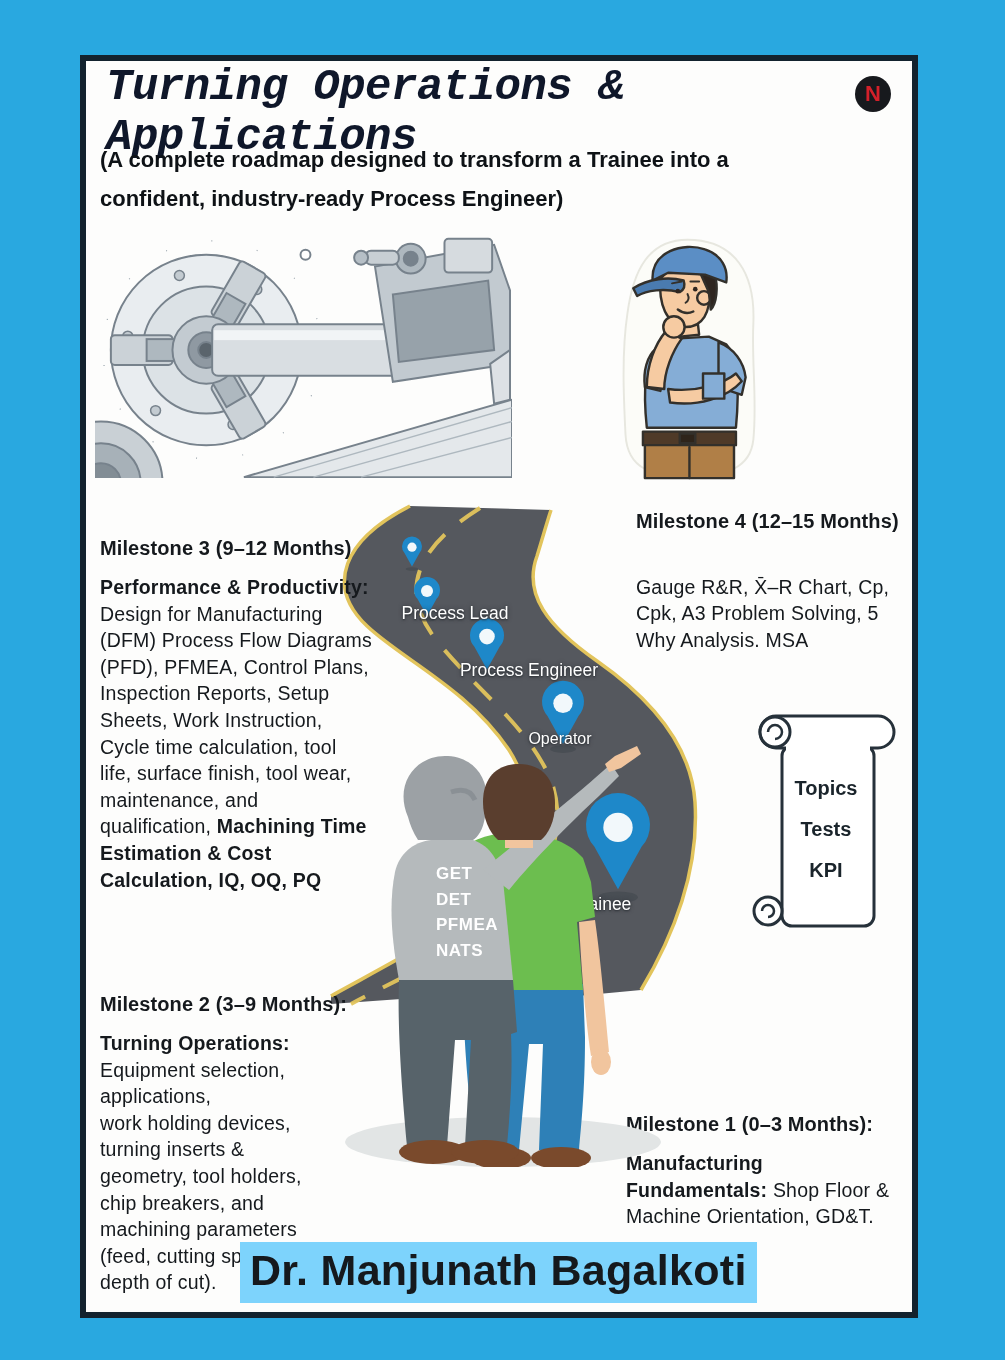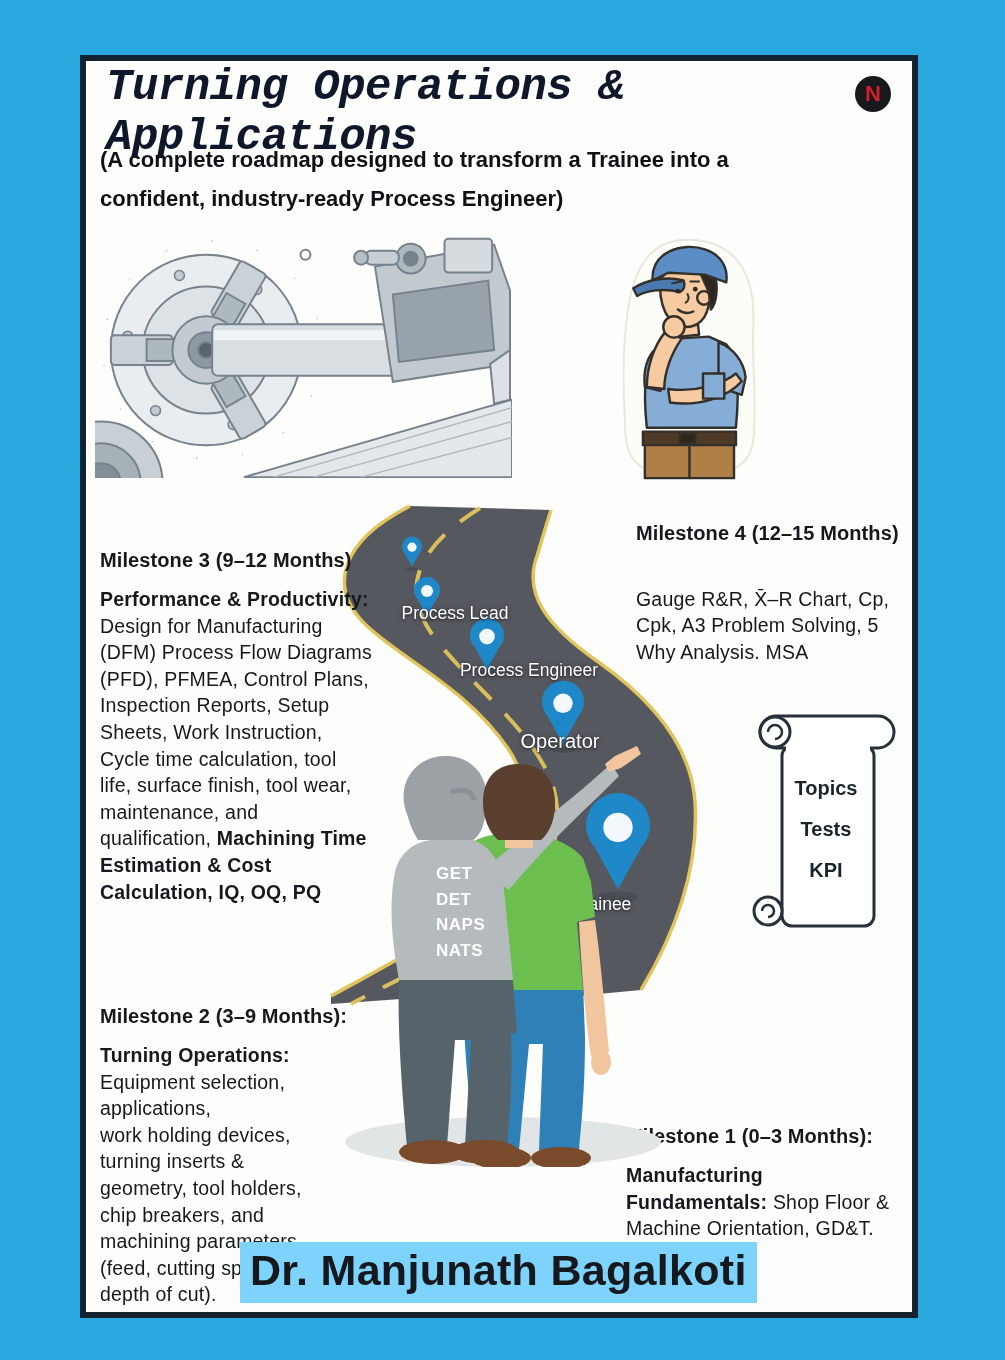--- a/index.html
+++ b/index.html
@@ -8,21 +8,21 @@
   .abs{position:absolute;}
   .panel{left:80px;top:55px;width:838px;height:1263px;background:#FDFDFC;
          border:6px solid #13222E;box-sizing:border-box;}
   .title{left:106px;top:62px;width:760px;font-size:44px;font-style:italic;font-weight:700;
          color:#0f172a;letter-spacing:-0.5px;font-family:Liberation Mono, monospace;}
   .subtitle{left:100px;top:140px;width:810px;font-size:22px;font-weight:700;line-height:39px;
             color:#0E1216;white-space:pre-line;}
   .logo{left:855px;top:76px;width:36px;height:36px;border-radius:50%;background:#17191D;
         color:#D4202A;font-weight:700;font-size:22px;display:flex;align-items:center;
         justify-content:center;}
-  .ms h3{margin:12px 0 14px;font-size:20px;font-weight:700;letter-spacing:0.1px;}
+  .ms h3{margin:0 0 14px;font-size:20px;font-weight:700;letter-spacing:0.1px;}
   .ms p{margin:0;font-size:19.5px;line-height:26.6px;white-space:pre-line;letter-spacing:0.2px;}
   .b{font-weight:700;}
   .pin-label{color:#FFFFFF;font-weight:400;text-align:center;
              text-shadow:0 1px 2px rgba(40,44,49,.95),0 0 4px rgba(40,44,49,.65);}
   .tshirt{left:436px;top:861px;color:#FFFFFF;font-weight:700;font-size:17px;line-height:25.5px;
           letter-spacing:.5px;}
   .tshirt span{display:block;}
   .author{left:240px;top:1242px;font-size:43px;font-weight:700;color:#15191D;
           background:#7dd3fc;padding:4px 10px 8px;white-space:nowrap;letter-spacing:.3px;}
   svg text{font-family:"Liberation Sans",sans-serif;}
@@ -140,21 +140,21 @@
       <path d="M252.5,217.9 A21,21 0 1 1 283.5,217.9 L268,245.9 Z" fill="#1E88C9"></path>
       <circle cx="268" cy="205.3" r="9.7" fill="#F2F8FB"></circle>
       <ellipse cx="323" cy="399.2" rx="19.8" ry="5.8" fill="#3E4349" opacity="0.5"></ellipse>
       <path d="M299.3,348.6 A32,32 0 1 1 346.7,348.6 L323,391.2 Z" fill="#1E88C9"></path>
       <circle cx="323" cy="329.4" r="14.7" fill="#F2F8FB"></circle>
     </g>
   </svg>
 
   <div class="abs pin-label" style="left:355px;top:603px;width:200px;font-size:17.5px">Process Lead</div>
   <div class="abs pin-label" style="left:429px;top:660px;width:200px;font-size:17.5px">Process Engineer</div>
-  <div class="abs pin-label" style="left:460px;top:730px;width:200px;font-size:20px">Operator</div>
+  <div class="abs pin-label" style="left:460px;top:730px;width:200px;font-size:16px">Operator</div>
   <div class="abs pin-label" style="left:502px;top:894px;width:200px;font-size:17.5px">Trainee</div>
 
   <svg class="abs" style="left:742px;top:708px" width="160" height="230" viewBox="0 0 160 230">
     <g fill="#FFFFFF" stroke="#26313A" stroke-width="3">
       <rect x="40" y="38" width="92" height="180" rx="10"></rect>
       <rect x="18" y="8" width="134" height="32" rx="16"></rect>
       <circle cx="33" cy="24" r="15"></circle>
       <path d="M33,24 m-7,0 a7,7 0 1 1 7,7" fill="none" stroke-width="2.5"></path>
       <circle cx="26" cy="203" r="14"></circle>
       <path d="M26,203 m-6,0 a6,6 0 1 1 6,6" fill="none" stroke-width="2.5"></path>
@@ -236,21 +236,21 @@
     <ellipse cx="152" cy="430" rx="34" ry="12" fill="#7A4A2C"></ellipse>
 
     <rect x="172" y="106" width="28" height="20" fill="#F1C59E"></rect>
     <path d="M150,80 C150,55 165,42 186,42 C210,42 222,58 222,82 C222,100 215,112 208,118
              L165,118 C156,110 150,96 150,80 Z" fill="#5A3E2E"></path>
   </svg>
 
   <div class="abs tshirt">
     <span>GET</span>
     <span>DET</span>
-    <span>NAPS</span>
+    <span>PFMEA</span>
     <span>NATS</span>
   </div>
 
   <div class="abs author">Dr. Manjunath Bagalkoti</div>
 
   <div class="abs title">Turning Operations &amp; Applications</div>
   <div class="abs logo">N</div>
   <div class="abs subtitle">(A complete roadmap designed to transform a Trainee into a
 confident, industry-ready Process Engineer)</div>
 

